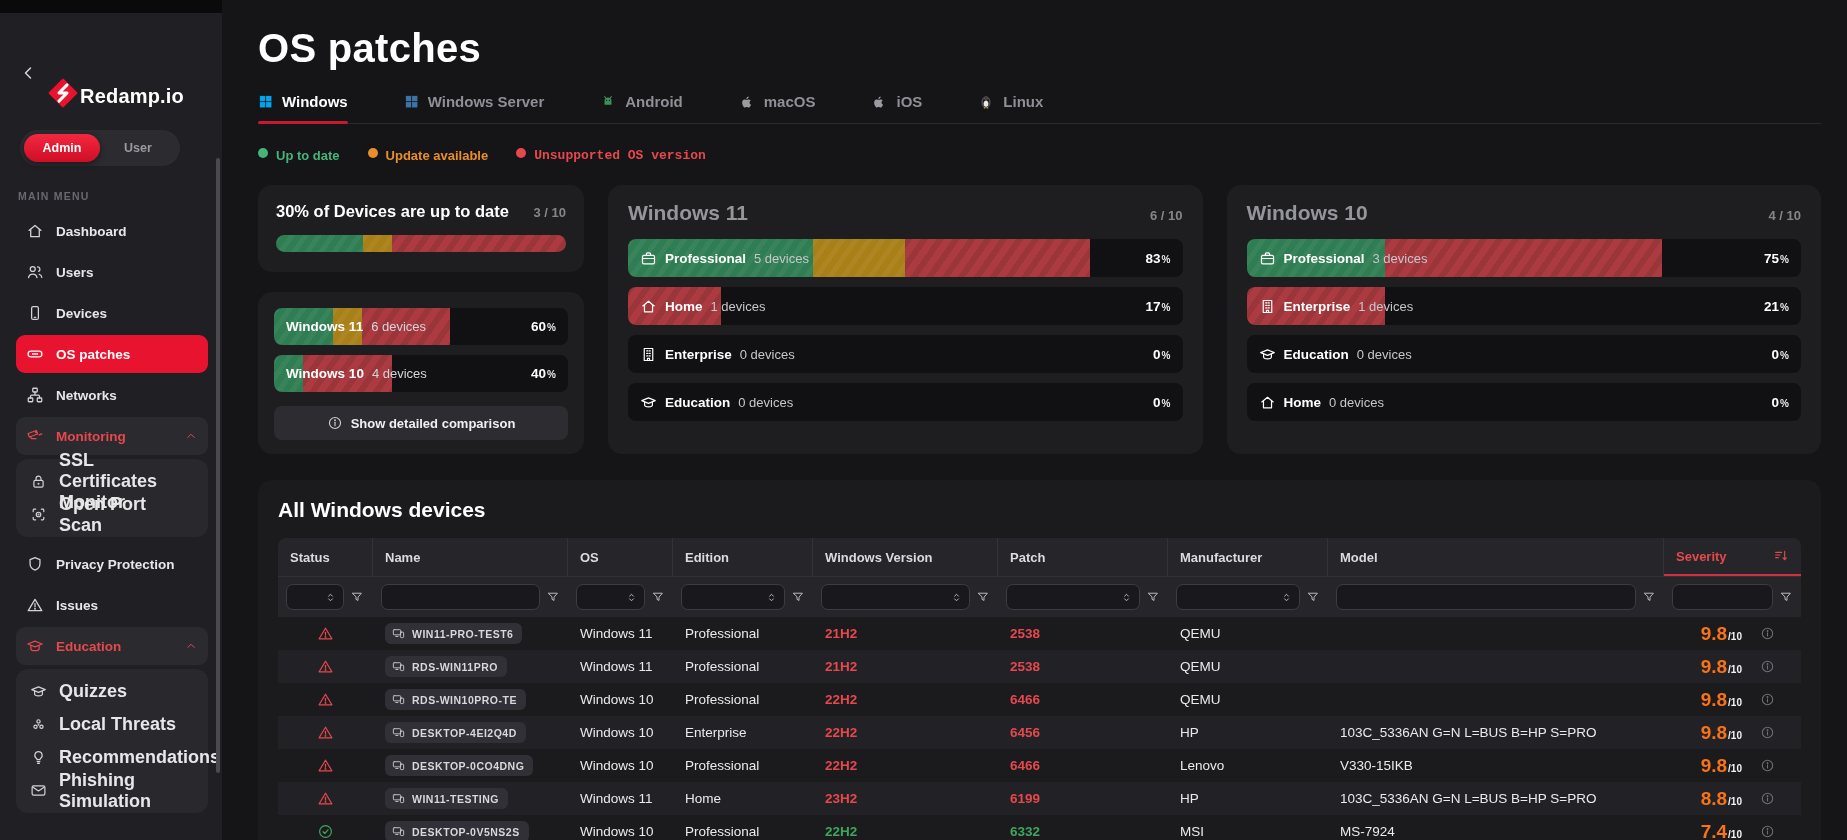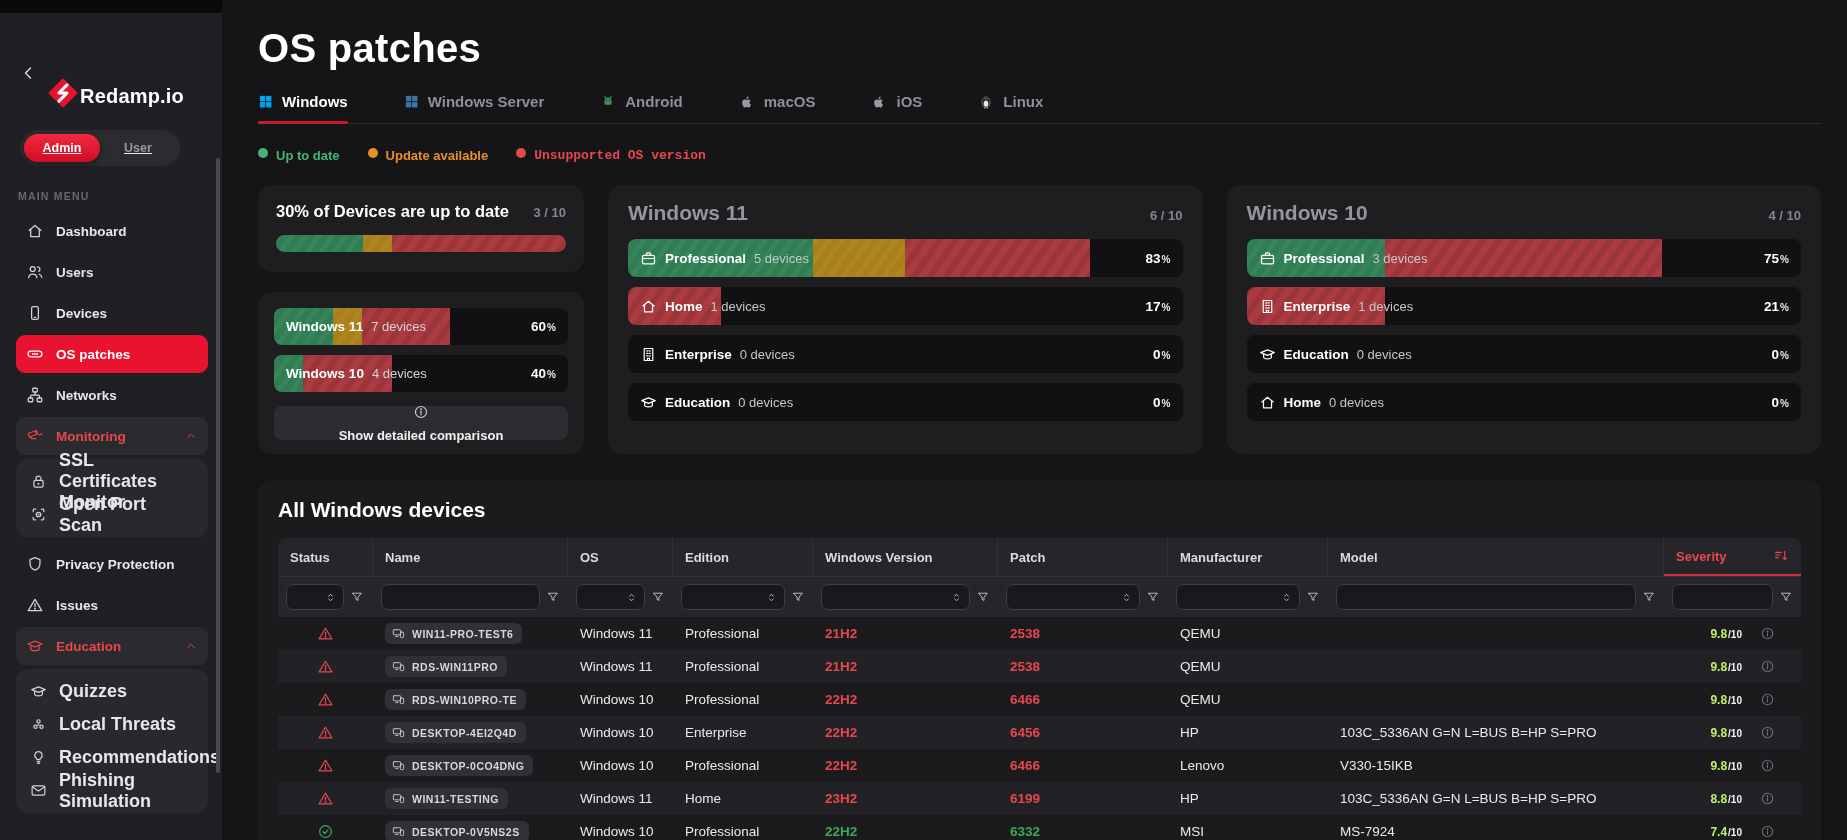--- a/index.html
+++ b/index.html
@@ -17,21 +17,21 @@
   .sidebar {
     position:absolute; left:0; top:13px; bottom:0; width:222px;
     background:#202024; padding:16px 14px 10px 16px; z-index:5;
   }
   .sb-head { display:flex; align-items:center; gap:10px; margin:8px 0 22px 2px; }
   .sb-back { color:#d8d8dc; cursor:pointer; display:flex; }
   .brand { display:flex; align-items:flex-end; gap:2px; cursor:pointer;margin-top:41px; }
   .brand-name { font-size:20px; font-weight:800; letter-spacing:.2px; color:#ffffff; }
   .role-switch {
     background:#2b2b30; border-radius:20px; padding:4px; display:flex; align-items:center;
-    width:160px; margin:0 0 24px 4px;text-decoration:underline;
+    width:160px; margin:0 0 24px 4px;
   }
   .role-btn { flex:1; text-align:center; font-size:12.5px; font-weight:700; padding:7px 0; border-radius:16px; color:#9a9aa1; cursor:pointer; }
   .role-btn.active { background:linear-gradient(180deg,#f22840,#cf0e26); color:#fff; box-shadow:0 2px 6px rgba(0,0,0,.4); }
   .menu-label { font-size:10.5px; font-weight:700; letter-spacing:1.2px; color:#68686f; margin:2px 0 10px 2px; }
   .sb-item {
     display:flex; align-items:center; gap:12px; height:38px; padding:0 10px; border-radius:9px;
     font-size:13.5px; font-weight:700; color:#e7e7ea; cursor:pointer; margin-bottom:3px;
   }
   .sb-item .ic { color:#d2d2d7; }
   .sb-item.active { background:#e8132e; color:#fff; }
@@ -74,21 +74,21 @@
   .seg-red { background:#ab3b41; background-image:repeating-linear-gradient(125deg, rgba(0,0,0,.10) 0 6px, transparent 6px 13px); }
 
   .compare-card { padding:16px 16px 14px; flex:1; }
   .bar-row { position:relative; height:37px; border-radius:8px; background:#111113; overflow:hidden; margin-bottom:10px; }
   .bar-fill { position:absolute; inset:0; display:flex; }
   .bar-content { position:relative; z-index:2; height:100%; display:flex; align-items:center; gap:8px; padding:0 12px; }
   .bar-label { font-size:13.5px; font-weight:800; color:#fff; white-space:nowrap; }
   .bar-devices { font-size:13px; font-weight:500; color:#d5d5d9; white-space:nowrap; }
   .bar-pct { margin-left:auto; font-size:13.5px; font-weight:800; color:#fff; }
   .bar-pct .unit { font-size:10px; font-weight:700; color:#e8e8ea; margin-left:1px; }
-  .cmp-btn { display:flex; align-items:center; justify-content:center; gap:8px; height:34px; background:#2c2c31; border-radius:8px; font-size:13px; font-weight:700; color:#f0f0f2; cursor:pointer; margin-top:14px;flex-direction:column; }
+  .cmp-btn { display:flex; align-items:center; justify-content:center; gap:8px; height:34px; background:#2c2c31; border-radius:8px; font-size:13px; font-weight:700; color:#f0f0f2; cursor:pointer; margin-top:14px; }
   .cmp-btn .ic { color:#cfcfd4; }
 
   .os-card { flex:1; padding:16px 20px 18px; }
   .os-head { display:flex; justify-content:space-between; align-items:baseline; margin-bottom:14px; }
   .os-title { font-size:21px; font-weight:800; color:#95959c; }
   .os-card .bar-row { height:38px; }
   .bar-ic { color:#fff; }
   .os-card .bar-devices { color:#c7c7cb; }
 
   
@@ -109,21 +109,21 @@
   .td { padding:0 12px; font-size:13.5px; font-weight:500; color:#eaeaec; white-space:nowrap; overflow:hidden; display:flex; align-items:center; }
   .td-status { justify-content:center; }
   .td.bad { color:#e5484d; font-weight:700; }
   .td.good { color:#3fa65c; font-weight:700; }
   .chip { display:inline-flex; align-items:flex-end; gap:7px; background:#303036; border-radius:6px; padding:4px 9px 4px 7px; font-size:10.5px; font-weight:700; letter-spacing:.5px; color:#d8d8db; }
   .chip .ic { color:#c9c9ce; }
   .st-warn { color:#e5484d; }
   .st-ok { color:#3fa65c; }
   .td-sev { justify-content:flex-end; gap:18px; padding-right:26px; }
   .score-wrap { display:flex; align-items:baseline; }
-  .score { font-size:12px; font-weight:800; color:#bef264; }
+  .score { font-size:19px; font-weight:800; color:#f97316; }
   .outof { font-size:10px; font-weight:700; color:#f2f2f4; margin-left:1px; }
   .info { color:#6e6e75; display:flex; cursor:pointer; }
   .sort-ic { color:#e5484d; cursor:pointer; display:flex; }
 </style>
 </head>
 <body>
 
 <svg width="0" height="0" style="position:absolute">
   <defs>
     <symbol id="i-back" viewBox="0 0 24 24">
@@ -462,21 +462,21 @@
 
       <div class="card compare-card">
         <div class="bar-row">
           <div class="bar-fill">
             <div class="seg seg-green" style="width: 20%;"></div>
             <div class="seg seg-orange" style="width: 10%;"></div>
             <div class="seg seg-red" style="width: 30%;"></div>
           </div>
           <div class="bar-content">
             <span class="bar-label">Windows 11</span>
-            <span class="bar-devices">7 devices</span>
+            <span class="bar-devices">6 devices</span>
             <span class="bar-pct"><span>60</span><span class="unit">%</span></span>
           </div>
         </div>
         <div class="bar-row">
           <div class="bar-fill">
             <div class="seg seg-green" style="width: 10%;"></div>
             <div class="seg seg-orange" style="width: 0%;"></div>
             <div class="seg seg-red" style="width: 30%;"></div>
           </div>
           <div class="bar-content">

